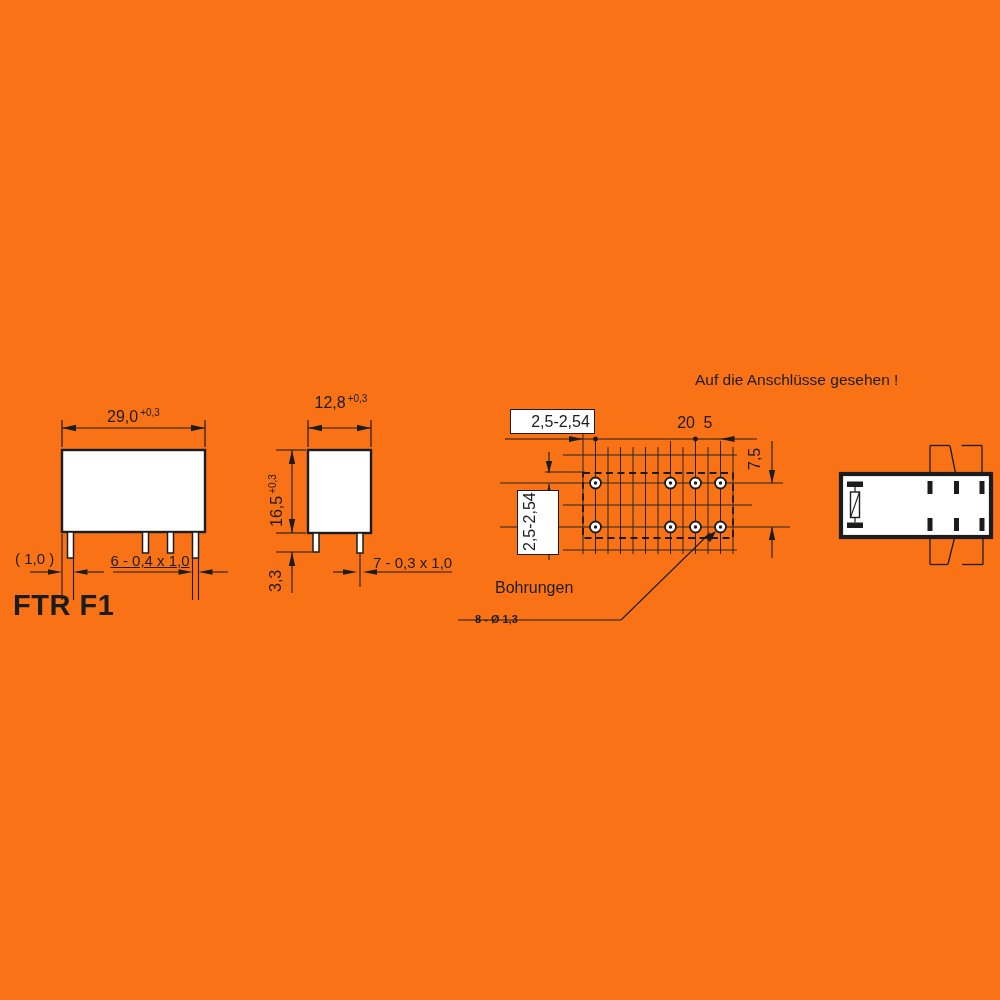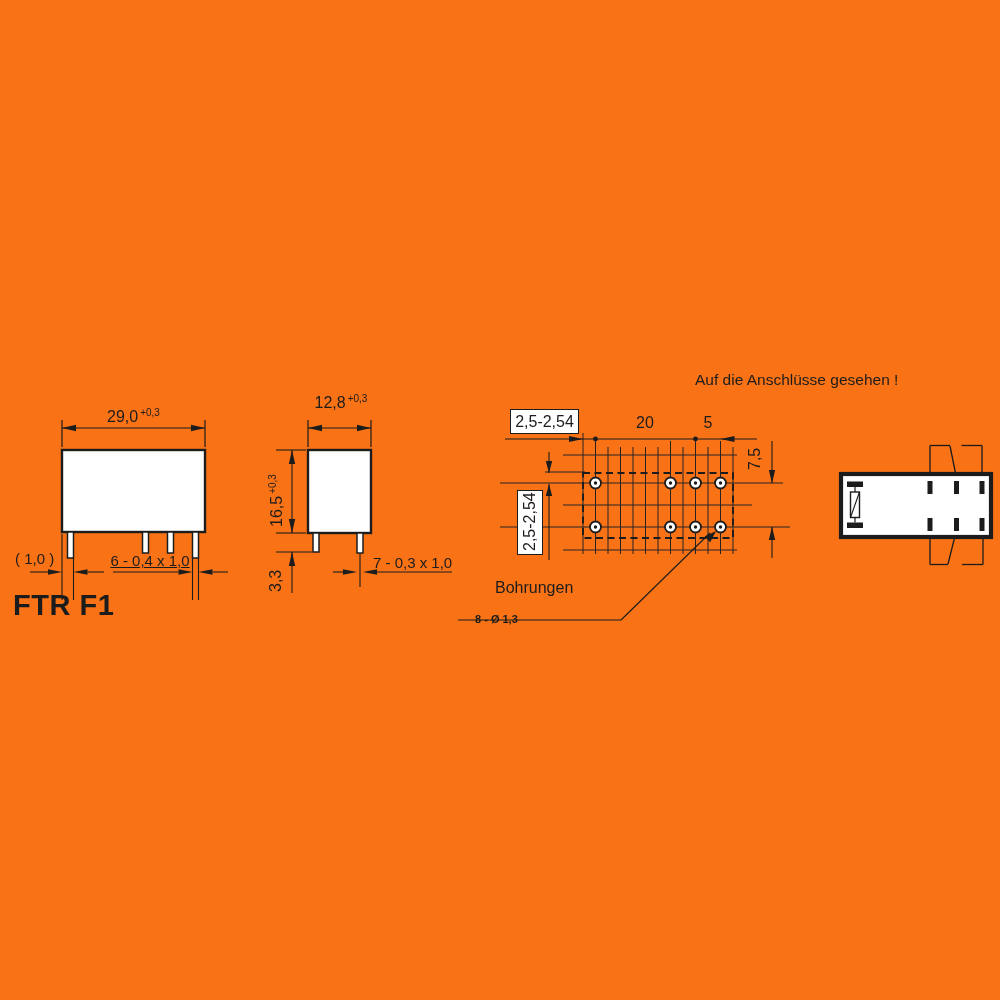--- a/index.html
+++ b/index.html
@@ -5,21 +5,21 @@
   html,body{margin:0;padding:0;background:#fff;}
   #canvas{position:relative;width:1000px;height:1000px;background:#f97316;overflow:hidden;
           font-family:"Liberation Sans","DejaVu Sans",sans-serif;color:#1c1c1c;}
   #drawing{position:absolute;left:0;top:0;}
   .lbl{position:absolute;white-space:nowrap;font-size:15px;color:#1c1c1c;line-height:19px;}
   .ctr{text-align:center;}
   .big{font-size:16px;}
   .pcb{font-size:16px;}
   .tol{font-size:10px;vertical-align:6px;margin-left:2px;}
   .rot{transform-origin:0 0;transform:rotate(-90deg);}
-  .dimbox{position:absolute;border:1.6px solid #1c1c1c;background:#fff;}
+  .dimbox{position:absolute;border:1.6px solid #1c1c1c;background:#fff;padding-left:16px;}
   .dimbox.horiz{display:flex;align-items:center;justify-content:center;}
   .title-lbl{font-size:15.5px;}
   .part-lbl{font-size:29px;font-weight:bold;letter-spacing:0.5px;}
 </style>
 </head>
 <body>
 
 <div id="canvas">
 
 <svg id="drawing" width="1000" height="1000" viewBox="0 0 1000 1000">
@@ -223,21 +223,21 @@
   <span class="lbl part-lbl" style="left:13px;top:596px;">FTR F1</span>
 
   <span class="lbl ctr" style="left:306px;top:389px;width:70px;"><span class="big">12,8</span><span class="tol">+0,3</span></span>
   <span class="lbl rot" style="left:263px;top:527px;"><span class="big">16,5</span><span class="tol">+0,3</span></span>
   <span class="lbl rot big" style="left:266px;top:592px;">3,3</span>
   <span class="lbl" style="left:373px;top:553px;">7 - 0,3 x 1,0</span>
 
   <div class="dimbox horiz" style="left:510px;top:409px;width:67px;height:23px;">
       <span class="lbl pcb" style="position:static;">2,5-2,54</span>
     </div>
-  <span class="lbl pcb ctr" style="left:595px;top:413px;width:100px;">20</span>
+  <span class="lbl pcb ctr" style="left:595px;top:413px;width:100px;text-align:right;">20</span>
   <span class="lbl pcb ctr" style="left:695px;top:413px;width:26px;">5</span>
   <span class="lbl pcb rot" style="left:745px;top:470px;">7,5</span>
   <div class="dimbox" style="left:517px;top:490px;width:24px;height:63px;">
       <span class="lbl pcb rot" style="left:2px;top:60px;">2,5-2,54</span>
     </div>
   <span class="lbl" style="left:475px;top:578px;font-size:16px;margin-left:20px;">Bohrungen</span>
   <span class="lbl" style="left:475px;top:610px;font-size:11px;font-weight:bold;">8 - Ø 1,3</span>
 
 </div>
 

